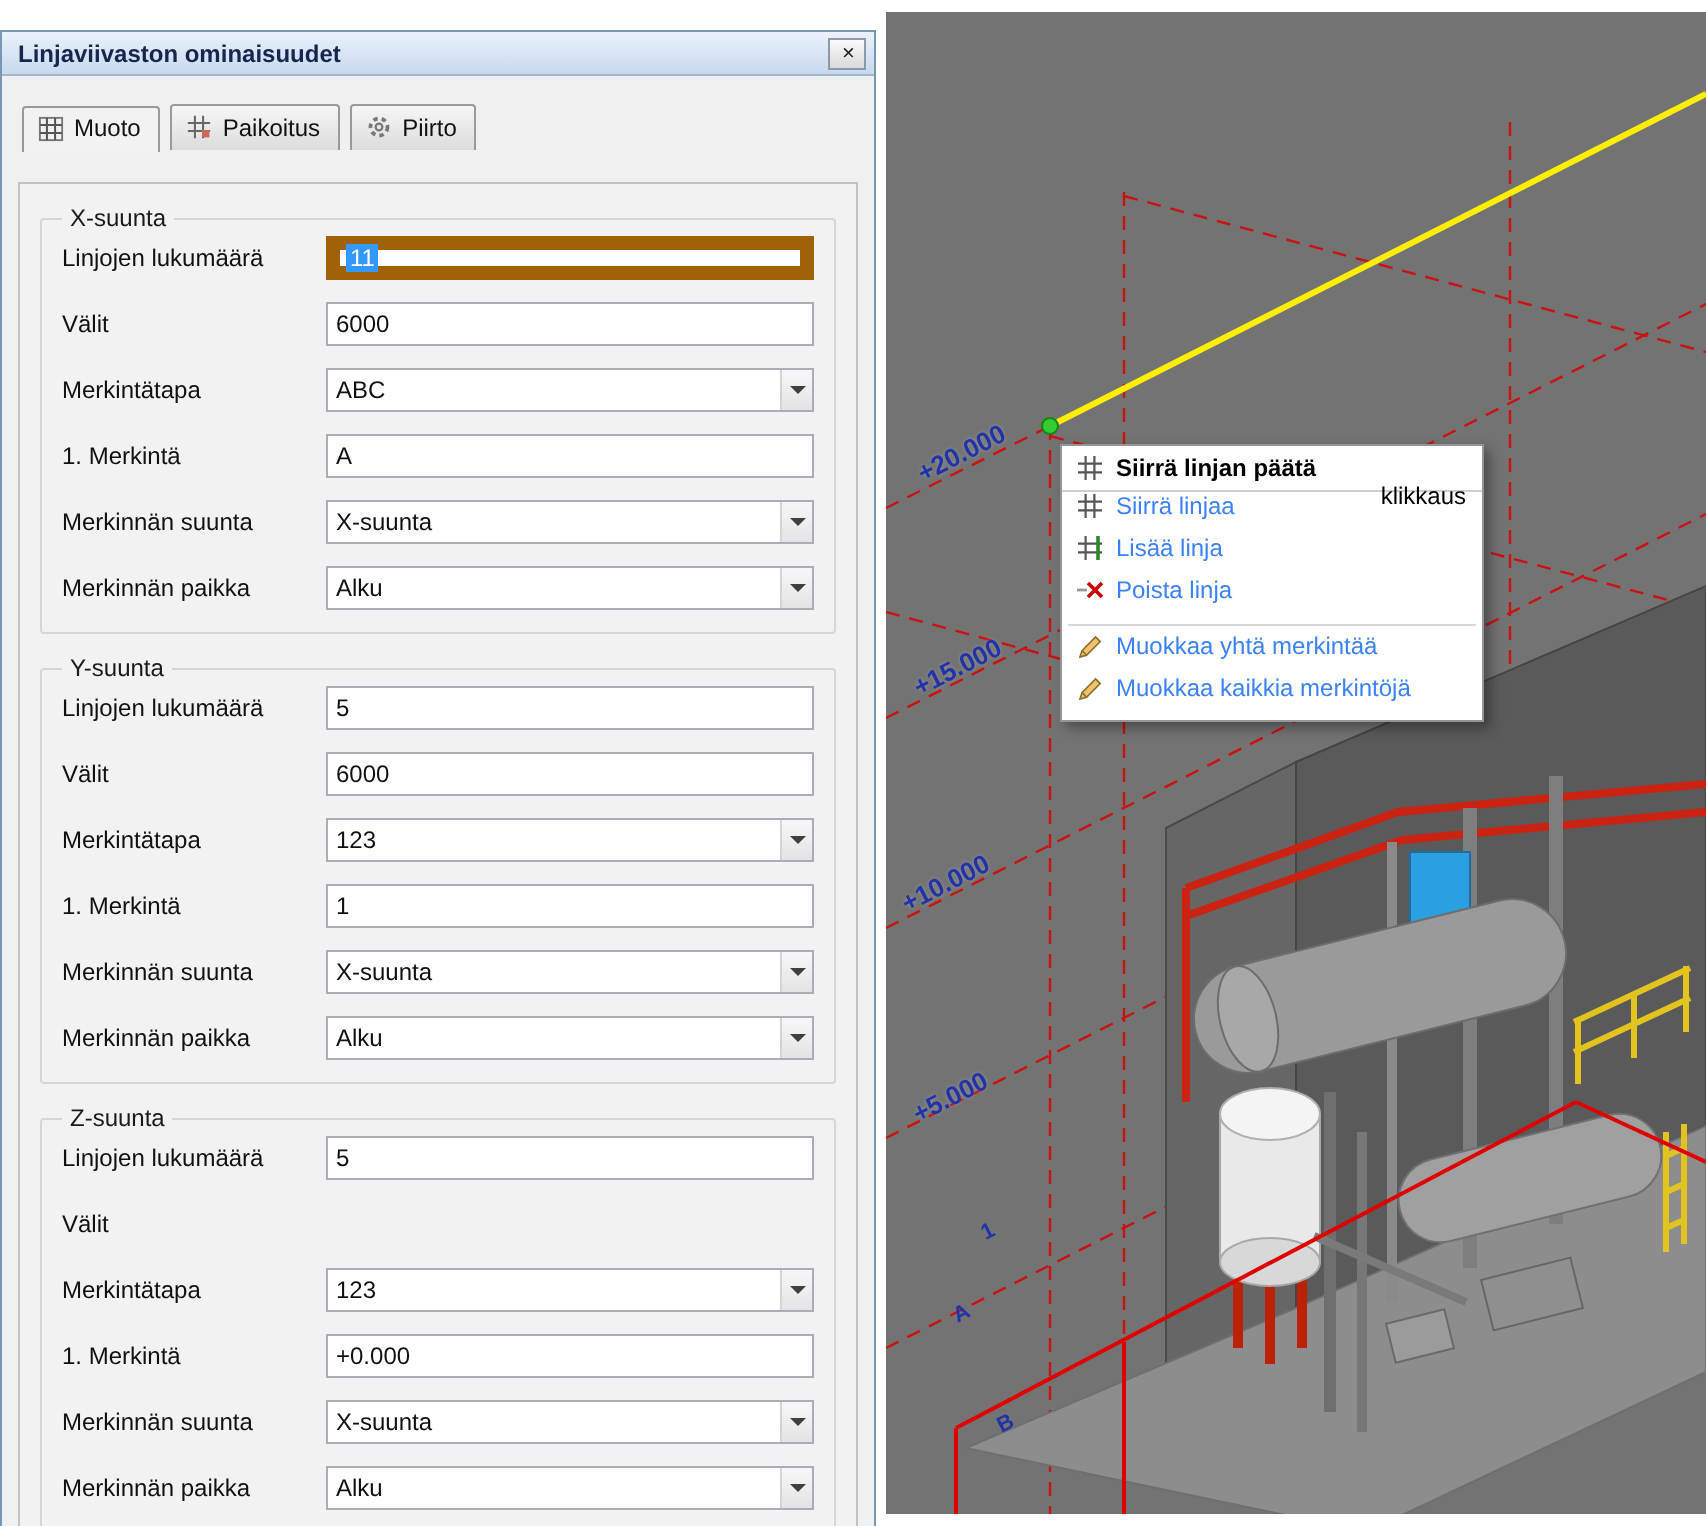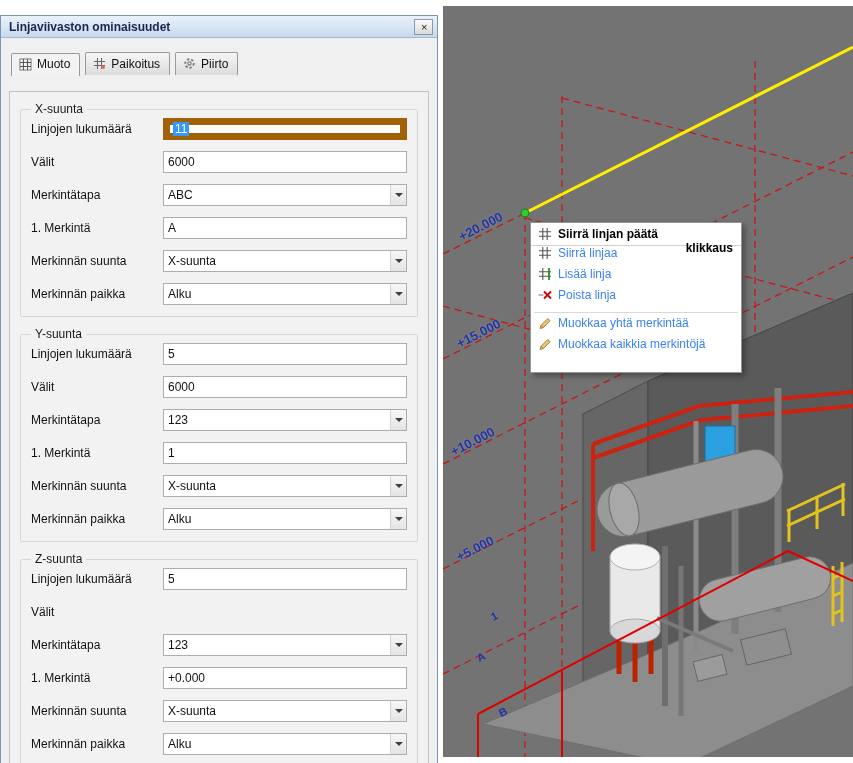--- a/index.html
+++ b/index.html
@@ -40,27 +40,27 @@
 
   
   .viewport { position:absolute; left:443px; top:6px; width:410px; height:751px; background:#737373; overflow:hidden; }
   .viewport svg.scene { position:absolute; left:0; top:0; }
   .elev { position:absolute; color:#2233aa; font-weight:bold; font-size:13px;
           transform:rotate(-27deg); white-space:nowrap; text-shadow:0 0 2px rgba(255,255,255,.25); }
   .axis-lbl { position:absolute; color:#2233aa; font-weight:bold; font-size:11px; transform:rotate(-27deg); }
 
   
   .ctx { position:absolute; left:87px; top:216px; width:212px; background:#ffffff;
-         border:1px solid #959595; box-shadow:3px 3px 6px rgba(0,0,0,.35); font-size:12px; padding-bottom:14px; }
+         border:1px solid #959595; box-shadow:3px 3px 6px rgba(0,0,0,.35); font-size:12px; padding-bottom:2px; }
   .ctx-header { display:flex; align-items:center; height:23px; padding:0 8px 0 4px;
                 font-weight:bold; color:#000; border-bottom:1px solid #cfcfcf; }
   .ctx-item { display:flex; align-items:flex-start; height:21px; padding:0 8px 0 4px; color:#3b82f6; cursor:default; }
   .ctx-icon { width:19px; display:flex; justify-content:center; align-items:center; margin-right:4px; flex:none; }
   .grow { flex:1; }
-  .ctx-short { font-weight:bold;margin-top:27px; }
+  .ctx-short { font-weight:normal;margin-top:27px; }
   .ctx-sep { height:1px; background:#d8d8d8; margin:3px 3px; }
 </style>
 </head>
 <body>
 
 <div class="app">
 
   <div class="dialog">
     <div class="titlebar">
       <span class="title">Linjaviivaston ominaisuudet</span>

